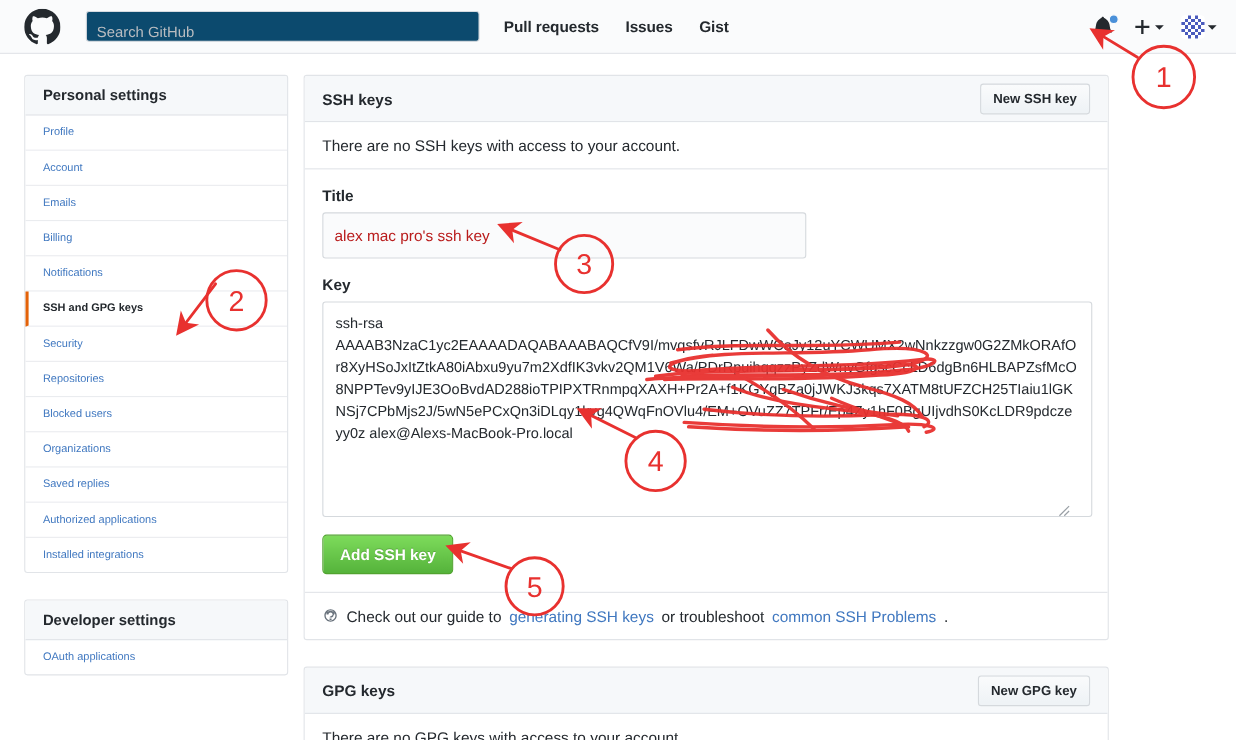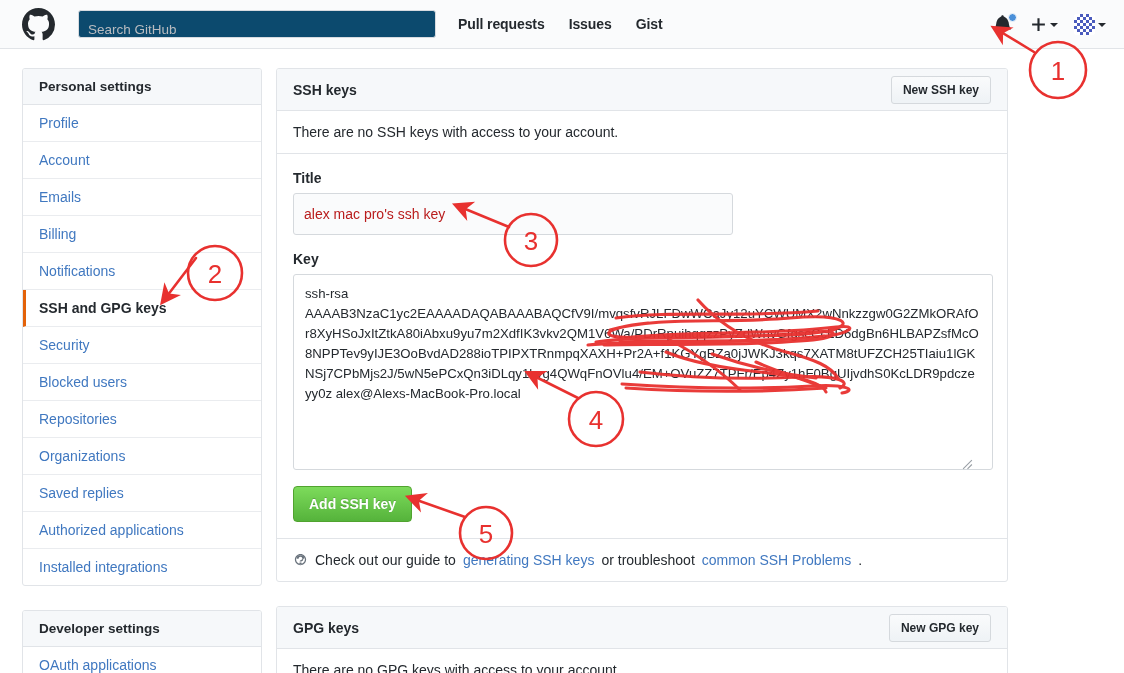--- a/index.html
+++ b/index.html
@@ -61,21 +61,21 @@
     border:1px solid #e1e4e8; border-radius:3px; background:#fff;
     overflow:hidden;
   }
   .panel-head {
     background:#f6f8fa; padding:10px 16px;
     font-size:13.5px; font-weight:bold; color:#24292e;
     border-bottom:1px solid #e1e4e8;
   }
   .side-item {
     display:block; padding:10px 16px;
-    font-size:14px; color:#4078c0; text-decoration:none;
+    font-size:10px; color:#4078c0; text-decoration:none;
     border-bottom:1px solid #eaecef;
     position:relative;
   }
   .side-item:last-child { border-bottom:none; }
   .side-item.active {
     color:#24292e; font-weight:bold;
     border-left:3px solid #e36209;
     padding-left:13px;
   }
   .sidebar-gap { height:24px; }
@@ -243,22 +243,22 @@
   <div class="sidebar">
     <div class="panel">
       <div class="panel-head">Personal settings</div>
       <a class="side-item" href="#">Profile</a>
       <a class="side-item" href="#">Account</a>
       <a class="side-item" href="#">Emails</a>
       <a class="side-item" href="#">Billing</a>
       <a class="side-item" href="#">Notifications</a>
       <a class="side-item active" href="#">SSH and GPG keys</a>
       <a class="side-item" href="#">Security</a>
+      <a class="side-item" href="#">Repositories</a>
       <a class="side-item" href="#">Blocked users</a>
-      <a class="side-item" href="#">Repositories</a>
       <a class="side-item" href="#">Organizations</a>
       <a class="side-item" href="#">Saved replies</a>
       <a class="side-item" href="#">Authorized applications</a>
       <a class="side-item" href="#">Installed integrations</a>
     </div>
 
     <div class="sidebar-gap"></div>
 
     <div class="panel">
       <div class="panel-head">Developer settings</div>

